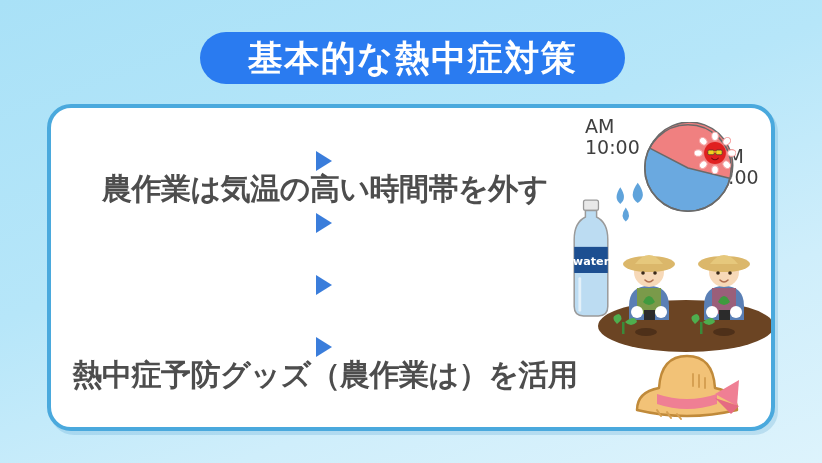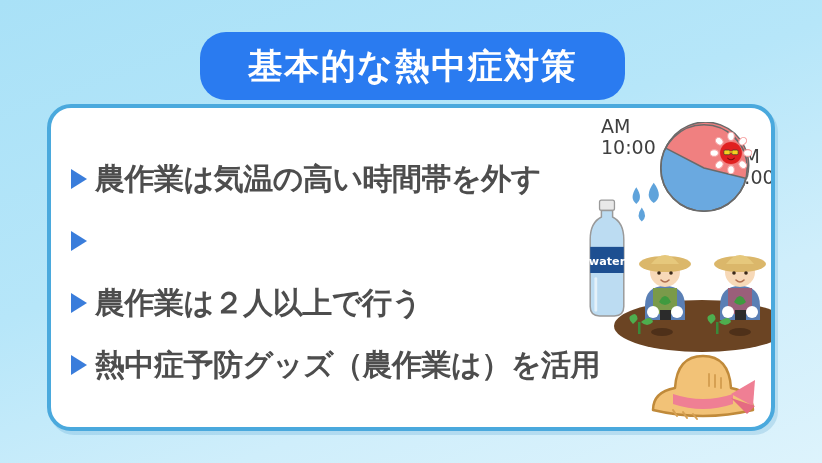--- a/index.html
+++ b/index.html
@@ -6,21 +6,21 @@
   html, body { width:822px; height:463px; overflow:hidden; }
   body {
     font-family: "DejaVu Sans", "Liberation Sans", sans-serif;
     background: linear-gradient(160deg, #a9e1f7 0%, #b6e6f9 42%, #cfeefb 72%, #ddf3fc 100%);
     position:relative;
   }
 
   
   #title-bar {
     position:absolute; left:200px; top:32px;
-    width:425px; height:68px;
+    width:425px; height:52px;
     background:#2a7bf0;
     border-radius:26px;
     display:flex; align-items:center; justify-content:center;
   }
   #title-text {
     color:#ffffff;
     font-size:35px;
     font-weight:bold;
     letter-spacing:1.5px;
     line-height:1;
@@ -39,20 +39,21 @@
   }
 
   
   #bullet-list {
     position:absolute; left:14px; top:40px;
     width:520px;
   }
   .bullet-row {
     display:flex; align-items:center;
     height:62px;
+    flex-direction:column;
   }
   .bullet-marker {
     width:26px; height:26px;
     flex:0 0 26px;
     margin-right:4px;
     position:relative;
   }
   .bullet-marker::before {
     content:"";
     position:absolute; left:6px; top:3px;
@@ -64,21 +65,21 @@
   .bullet-label {
     color:#4d4d4d;
     font-size:30px;
     font-weight:bold;
     letter-spacing:-0.5px;
     white-space:nowrap;
     line-height:1;
   }
 
   
-  #illustrations { position:absolute; left:16px; top:0; width:100%; height:100%; }
+  #illustrations { position:absolute; left:0; top:0; width:100%; height:100%; }
 
   
   #clock-graphic { position:absolute; left:490px; top:2px; width:240px; height:110px; }
   #am-label {
     position:absolute; left:44px; top:6px;
     color:#3f3f3f; font-size:19px; line-height:1.12;
     text-align:left; white-space:pre-line;
   }
   #pm-label {
     position:absolute; left:175px; top:36px;
@@ -113,21 +114,20 @@
       <span class="bullet-marker"></span>
       <span class="bullet-label">農作業は気温の高い時間帯を外す</span>
     </div>
 
     <div class="bullet-row">
       <span class="bullet-marker"></span>
     </div>
 
     <div class="bullet-row">
       <span class="bullet-marker"></span>
-      <span class="bullet-label">農作業は２人以上で行う</span>
     </div>
 
     <div class="bullet-row">
       <span class="bullet-marker"></span>
       <span class="bullet-label">熱中症予防グッズ（農作業は）を活用</span>
     </div>
 
   </div>
 
   <div id="illustrations">

